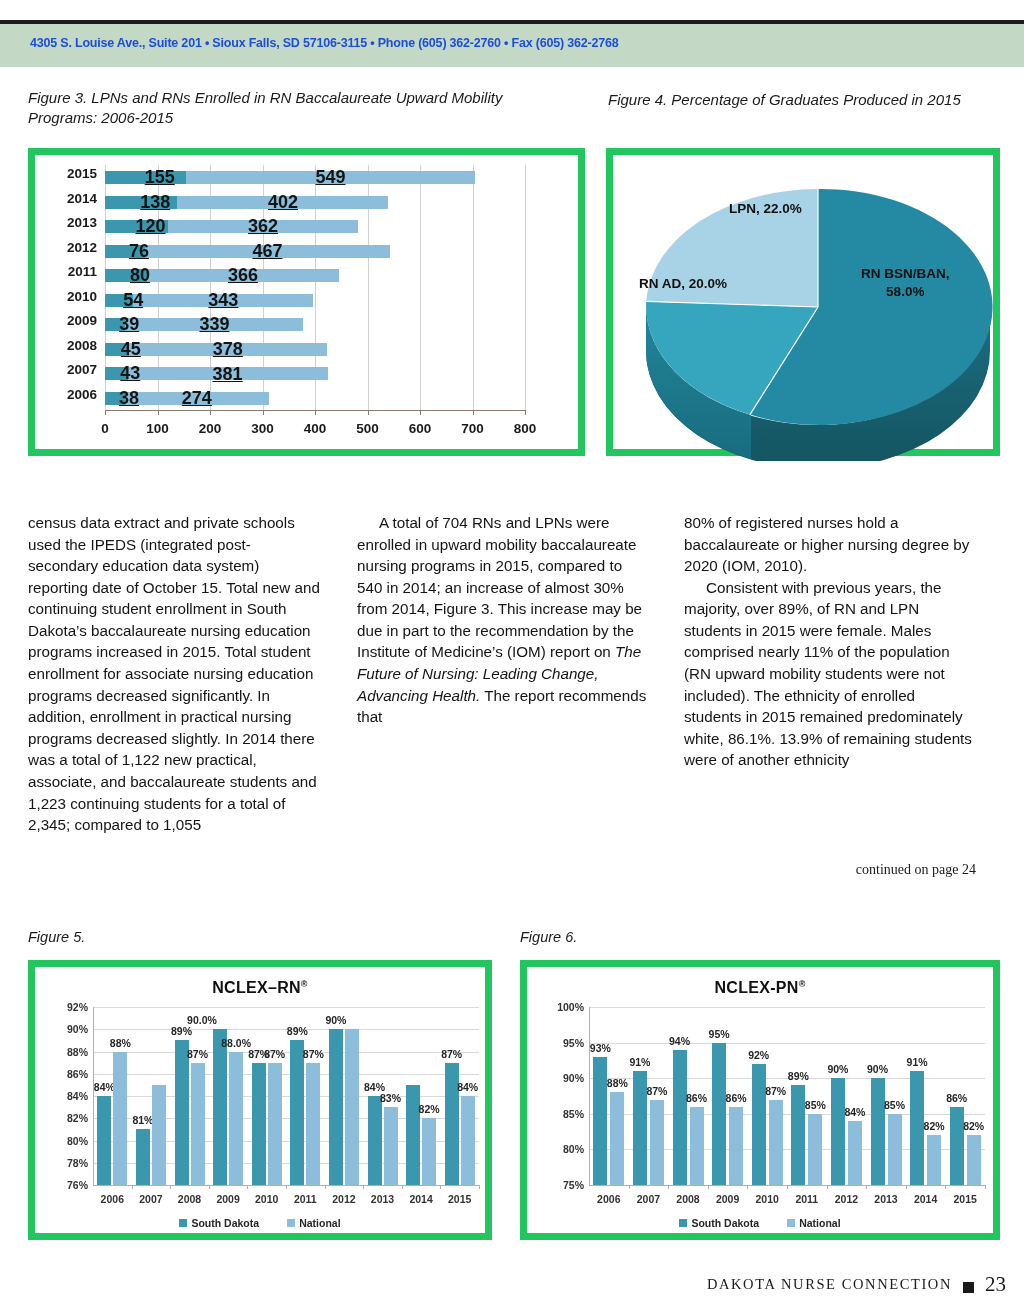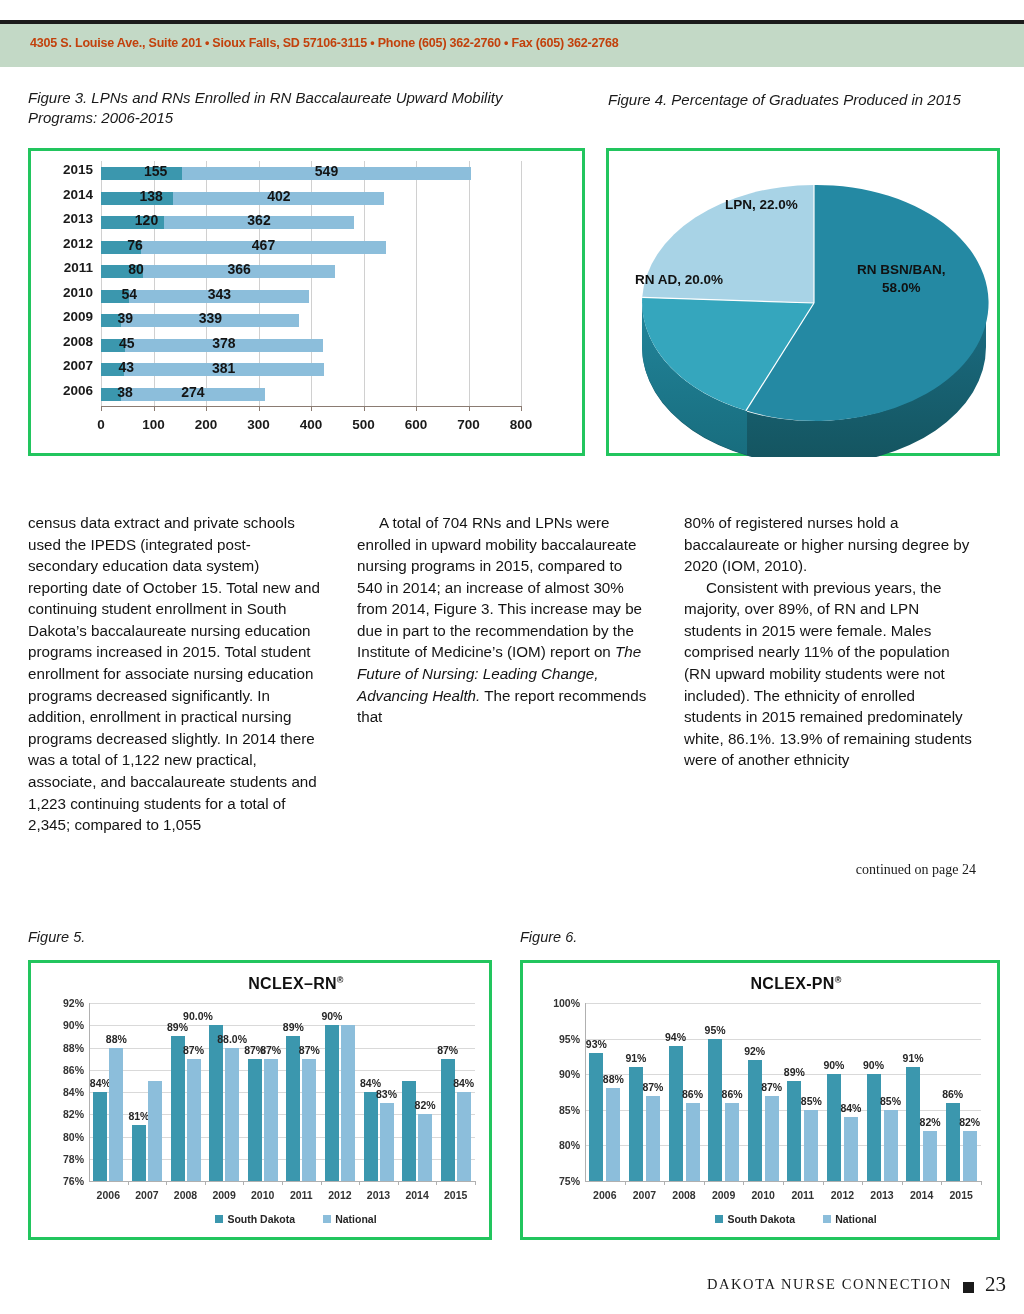--- a/index.html
+++ b/index.html
@@ -13,61 +13,60 @@
   }
 
   
   #top-rule { position:absolute; left:0; top:20px; width:1024px; height:4px; background:#1b1b1b; }
   #addr-band {
     position:absolute; left:0; top:24px; width:1024px; height:43px;
     background:#c3d9c6;
   }
   #addr-text {
     position:absolute; left:30px; top:36px;
-    font-size:12.5px; font-weight:700; color:#c2410c;
+    font-size:12.5px; font-weight:700; color:#1d4ed8;
     letter-spacing:-0.2px; white-space:nowrap;
     font-family:"Liberation Sans", sans-serif;
   }
 
   
   .fig-cap {
     position:absolute;
     font-style:italic; font-size:15px; color:#1a1a1a;
     line-height:1.35;
   }
   #cap-fig3 { left:28px;  top:88px;  width:530px; }
   #cap-fig4 { left:608px; top:90px;  width:400px; }
   #cap-fig5 { left:28px;  top:928px; width:200px; font-size:14.5px; }
   #cap-fig6 { left:520px; top:928px; width:200px; font-size:14.5px; }
 
   
   .chart-frame {
     position:absolute; background:#fff;
-    border:3px solid #22c55e;
-    padding-left:36px;
+    border:7px solid #22c55e;
   }
   #fig3-frame { left:28px;  top:148px; width:557px; height:308px; }
   #fig4-frame { left:606px; top:148px; width:394px; height:308px; }
   #fig5-frame { left:28px;  top:960px; width:464px; height:280px; }
   #fig6-frame { left:520px; top:960px; width:480px; height:280px; }
 
   
   #fig3-plot { position:absolute; left:70px; top:10px; width:420px; height:245px; }
   .f3-row { position:absolute; left:0; width:100%; height:24.5px; }
   .f3-ylabel {
     position:absolute; right:100%; margin-right:8px; top:1px;
     font-size:13.5px; font-weight:700; color:#1a1a1a; white-space:nowrap;
   }
   .f3-seg { position:absolute; top:0; height:13px; }
   .f3-lpn { background:#3b97ae; left:0; }
   .f3-rn  { background:#8cbedb; }
   .f3-val {
     position:absolute; top:-3px;
-    font-size:14px; font-weight:700; color:#141414;
-    transform:translateX(-50%); white-space:nowrap;
+    font-size:18px; font-weight:700; color:#141414;
+    transform:translateX(-50%); white-space:nowrap;text-decoration:underline;
   }
   .f3-grid {
     position:absolute; top:0; width:1px; height:245px; background:#d0d0d0;
   }
   #f3-axisline {
     position:absolute; left:70px; top:255px; width:421px; height:1px; background:#8a7b72;
   }
   .f3-tick { position:absolute; top:255px; width:1px; height:5px; background:#8a7b72; }
   .f3-xlab {
     position:absolute; top:266px; font-size:13.5px; font-weight:700; color:#1a1a1a;

